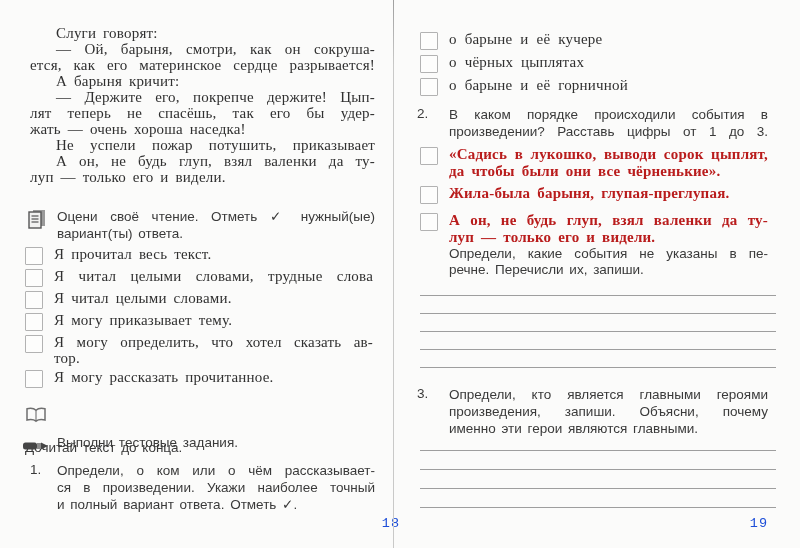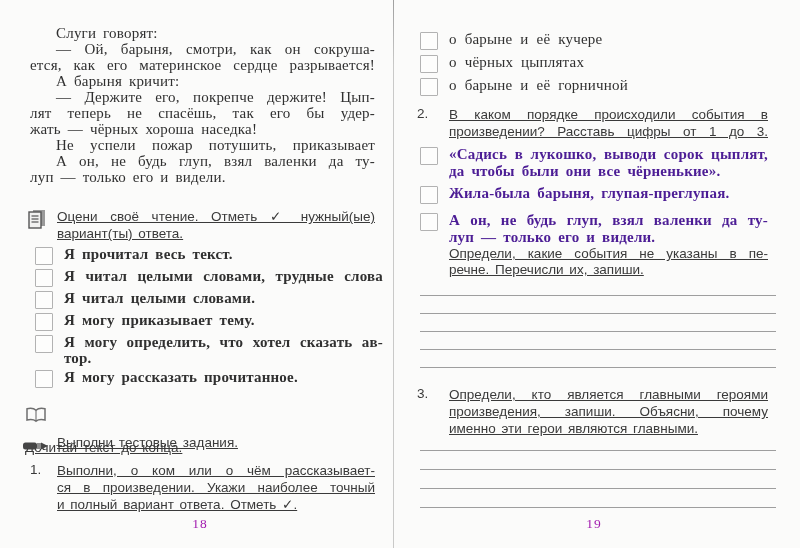--- a/index.html
+++ b/index.html
@@ -6,24 +6,24 @@
   body{
     width:800px;height:548px;position:relative;overflow:hidden;
     background:#fbfbfa;color:#2e2e2e;
     font-family:"Liberation Serif",serif;
   }
   .abs{position:absolute;}
   
   .serif{font-family:"Liberation Serif",serif;font-size:15px;color:#303030;letter-spacing:.2px;word-spacing:3px;}
   .sans{font-family:"Liberation Sans",sans-serif;font-size:13.5px;color:#3a3a3a;word-spacing:2px;}
   .line{line-height:16px;}
-  .sans .line{line-height:17px;text-decoration:underline;}
+  .sans .line{line-height:17px;}
   .j{text-align:justify;text-align-last:justify;}
   .ind{text-indent:26px;}
-  .bold{font-weight:bold;color:#4c1d95;}
+  .bold{font-weight:bold;color:#b91c1c;}
   
   .divider{left:393px;top:0;width:1px;height:548px;background:linear-gradient(#9f9f9f,#c9c9c8 12%,#c9c9c8);}
   .page{top:0;height:548px;}
   #left-page{left:0;width:400px;}
   #right-page{left:408px;width:392px;}
   
   .row{display:flex;margin-bottom:3px;}
   .cb{flex:0 0 16px;width:16px;height:16px;border:1.5px solid #b2b2b2;border-radius:1px;background:#fdfdfc;margin-right:11px;margin-top:1px;}
   .row .txt{flex:1;}
   
@@ -31,35 +31,35 @@
   .icon-cell{flex:0 0 30px;}
   
   .task{display:flex;}
   .task .num{flex:0 0 27px;}
   #right-page .task .num{flex:0 0 32px;}
   .task .body{flex:1;}
   
   .wline{border-bottom:1px solid #9e9e9e;}
   .wl17{height:17px;}
   .wl18{height:18px;}
-  .pagenum{font-family:Liberation Serif, serif;font-size:13.5px;color:#a21caf;text-align:center;letter-spacing:1px;}
+  .pagenum{font-family:Liberation Mono, monospace;font-size:13.5px;color:#1d4ed8;text-align:right;letter-spacing:1px;}
 </style>
 </head>
 <body>
 
 <div id="left-page" class="page abs">
 
   <div class="abs serif" style="top:25px;left:30px;width:345px;">
     <div class="line ind">Слуги говорят:</div>
     <div class="line ind j">— Ой, барыня, смотри, как он сокруша-</div>
     <div class="line j">ется, как его материнское сердце разрывается!</div>
     <div class="line ind">А барыня кричит:</div>
     <div class="line ind j">— Держите его, покрепче держите! Цып-</div>
     <div class="line j">лят теперь не спасёшь, так его бы удер-</div>
-    <div class="line">жать — чёрных хороша наседка!</div>
+    <div class="line">жать — очень хороша наседка!</div>
     <div class="line ind j">Не успели пожар потушить, приказывает</div>
     <div class="line ind j">А он, не будь глуп, взял валенки да ту-</div>
     <div class="line">луп — только его и видели.</div>
   </div>
 
   <div class="abs icon-row" style="top:208px;left:27px;width:348px;">
     <span class="icon-cell">
       <svg width="20" height="22" viewBox="0 0 20 22">
         <rect x="6" y="2" width="12" height="16" fill="#9a9a9a"></rect>
         <rect x="2" y="4" width="12" height="16" fill="#f1f1f0" stroke="#555" stroke-width="1.4"></rect>
@@ -67,21 +67,21 @@
         <line x1="4.5" y1="11" x2="11.5" y2="11" stroke="#555" stroke-width="1.2"></line>
         <line x1="4.5" y1="14" x2="11.5" y2="14" stroke="#555" stroke-width="1.2"></line>
       </svg>
     </span>
     <div class="sans" style="flex:1;">
       <div class="line j">Оцени своё чтение. Отметь ✓ нужный(ые)</div>
       <div class="line">вариант(ты) ответа.</div>
     </div>
   </div>
 
-  <div class="abs" style="top:246px;left:35px;width:348px;font-weight:bold;">
+  <div class="abs" style="top:246px;left:25px;width:348px;">
     <div class="row">
       <span class="cb"></span>
       <div class="txt serif">
           <div class="line">Я прочитал весь текст.</div>
         </div>
     </div>
     <div class="row">
       <span class="cb"></span>
       <div class="txt serif">
         <div class="line j">Я читал целыми словами, трудные слова</div>
@@ -135,21 +135,21 @@
       </svg>
     </span>
     <div class="sans">
         <div class="line">Выполни тестовые задания.</div>
       </div>
   </div>
 
   <div class="abs task sans" style="top:462px;left:30px;width:345px;">
     <div class="num">1.</div>
     <div class="body">
-      <div class="line j">Выполни, о ком или о чём рассказывает-</div>
+      <div class="line j">Определи, о ком или о чём рассказывает-</div>
       <div class="line j">ся в произведении. Укажи наиболее точный</div>
       <div class="line">и полный вариант ответа. Отметь ✓.</div>
     </div>
   </div>
 
   <div class="abs pagenum" style="top:516px;left:0;width:400px;">18</div>
 </div>
 
 <div class="abs divider"></div>
 

